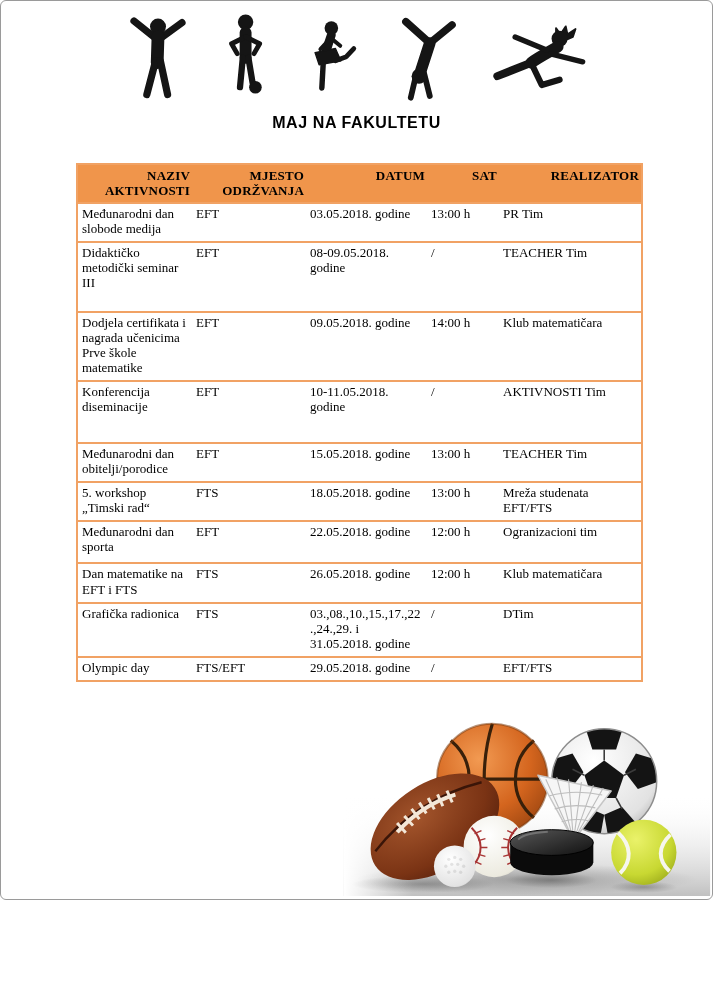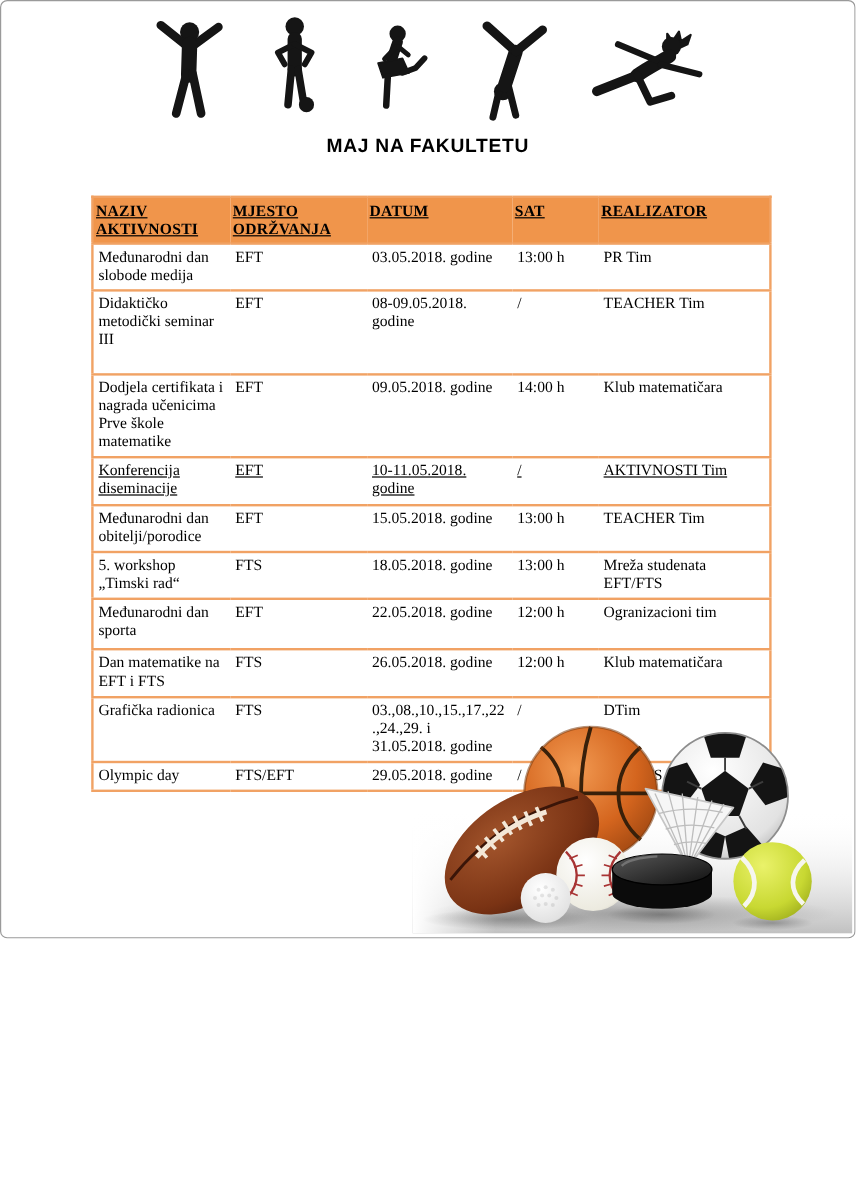--- a/index.html
+++ b/index.html
@@ -1,18 +1,18 @@
 <!DOCTYPE html>
 <html style="--header-bg: #F0954B; --table-border: #F1A264;"><head>
 <meta charset="utf-8">
 <style>
   html,body { margin:0; padding:0; background:#ffffff; }
   .page {
     position:relative;
-    width:713px; height:782px;
+    width:713px; height:900px;
     box-sizing:border-box;
     background:#ffffff;
     border:1px solid #9a9a9a;
     border-radius:6px;
     overflow:hidden;
     font-family:"Liberation Serif", serif;
     color:#000;
   }
 
   
@@ -36,34 +36,34 @@
     position:absolute; top:162px; left:75px;
     width:565px;
     border-collapse:collapse;
     table-layout:fixed;
     border:2px solid var(--table-border);
     font-size:13px; line-height:1.16;
   }
   table.activities th {
     background:var(--header-bg);
     border-bottom:2px solid var(--table-border);
-    font-weight:bold; text-align:left; vertical-align:top;
-    padding:3px 2px 4px; letter-spacing:0.2px;text-decoration:underline;
+    font-weight:bold; text-align:right; vertical-align:top;
+    padding:3px 2px 4px; letter-spacing:0.2px;
   }
   table.activities td {
     border-bottom:2px solid var(--table-border);
     text-align:left; vertical-align:top;
     padding:2px 4px 5px;
   }
   td.col-naziv      { padding:2px 10px 5px; }
   td.col-datum      { padding:2px 13px 5px; overflow-wrap:anywhere; }
   td.col-realizator { padding:2px 6px 5px; }
   
   tbody tr:nth-child(2)  td { padding-bottom:20px; }
-  tbody tr:nth-child(4)  td { padding-bottom:6px;text-decoration:underline; }
+  tbody tr:nth-child(4)  td { padding-bottom:28px; }
   tbody tr:nth-child(7)  td { padding-bottom:8px;  }
   tbody tr:nth-child(11) td { padding-bottom:22px; }
 
   
   .sports-wrap { position:absolute; right:1px; bottom:3px; width:368px; height:196px; }
   .sports-wrap svg { display:block; }
 </style>
 </head>
 <body>
 

